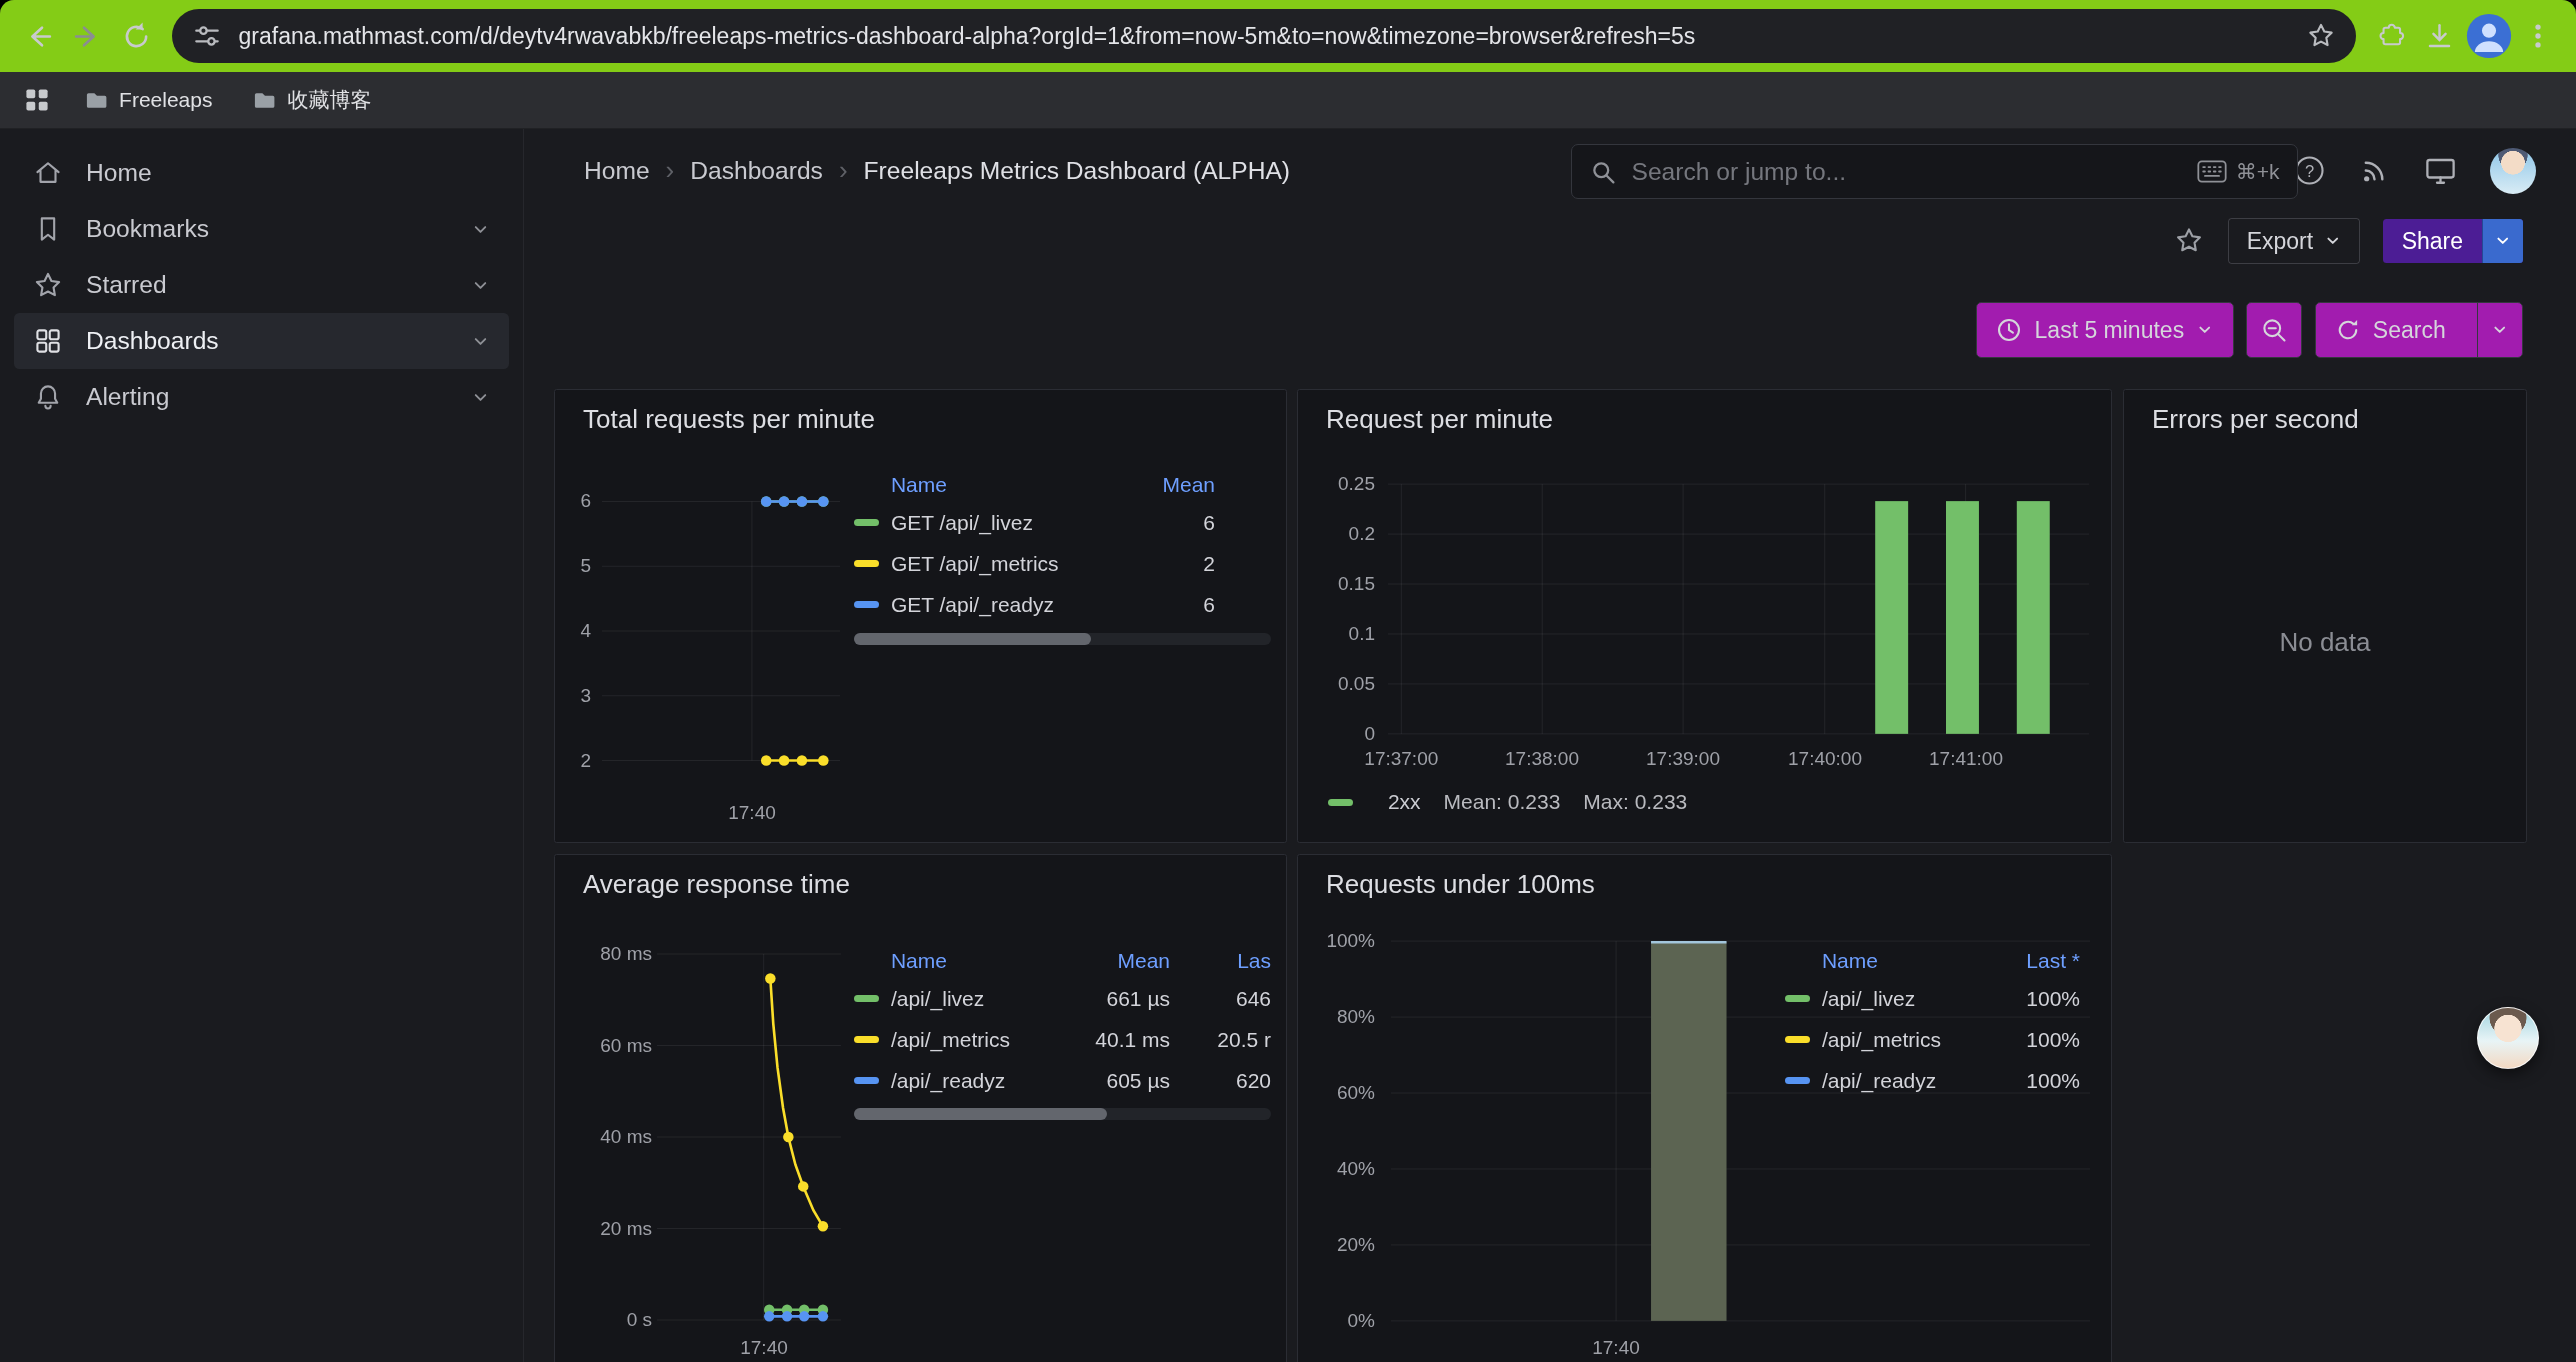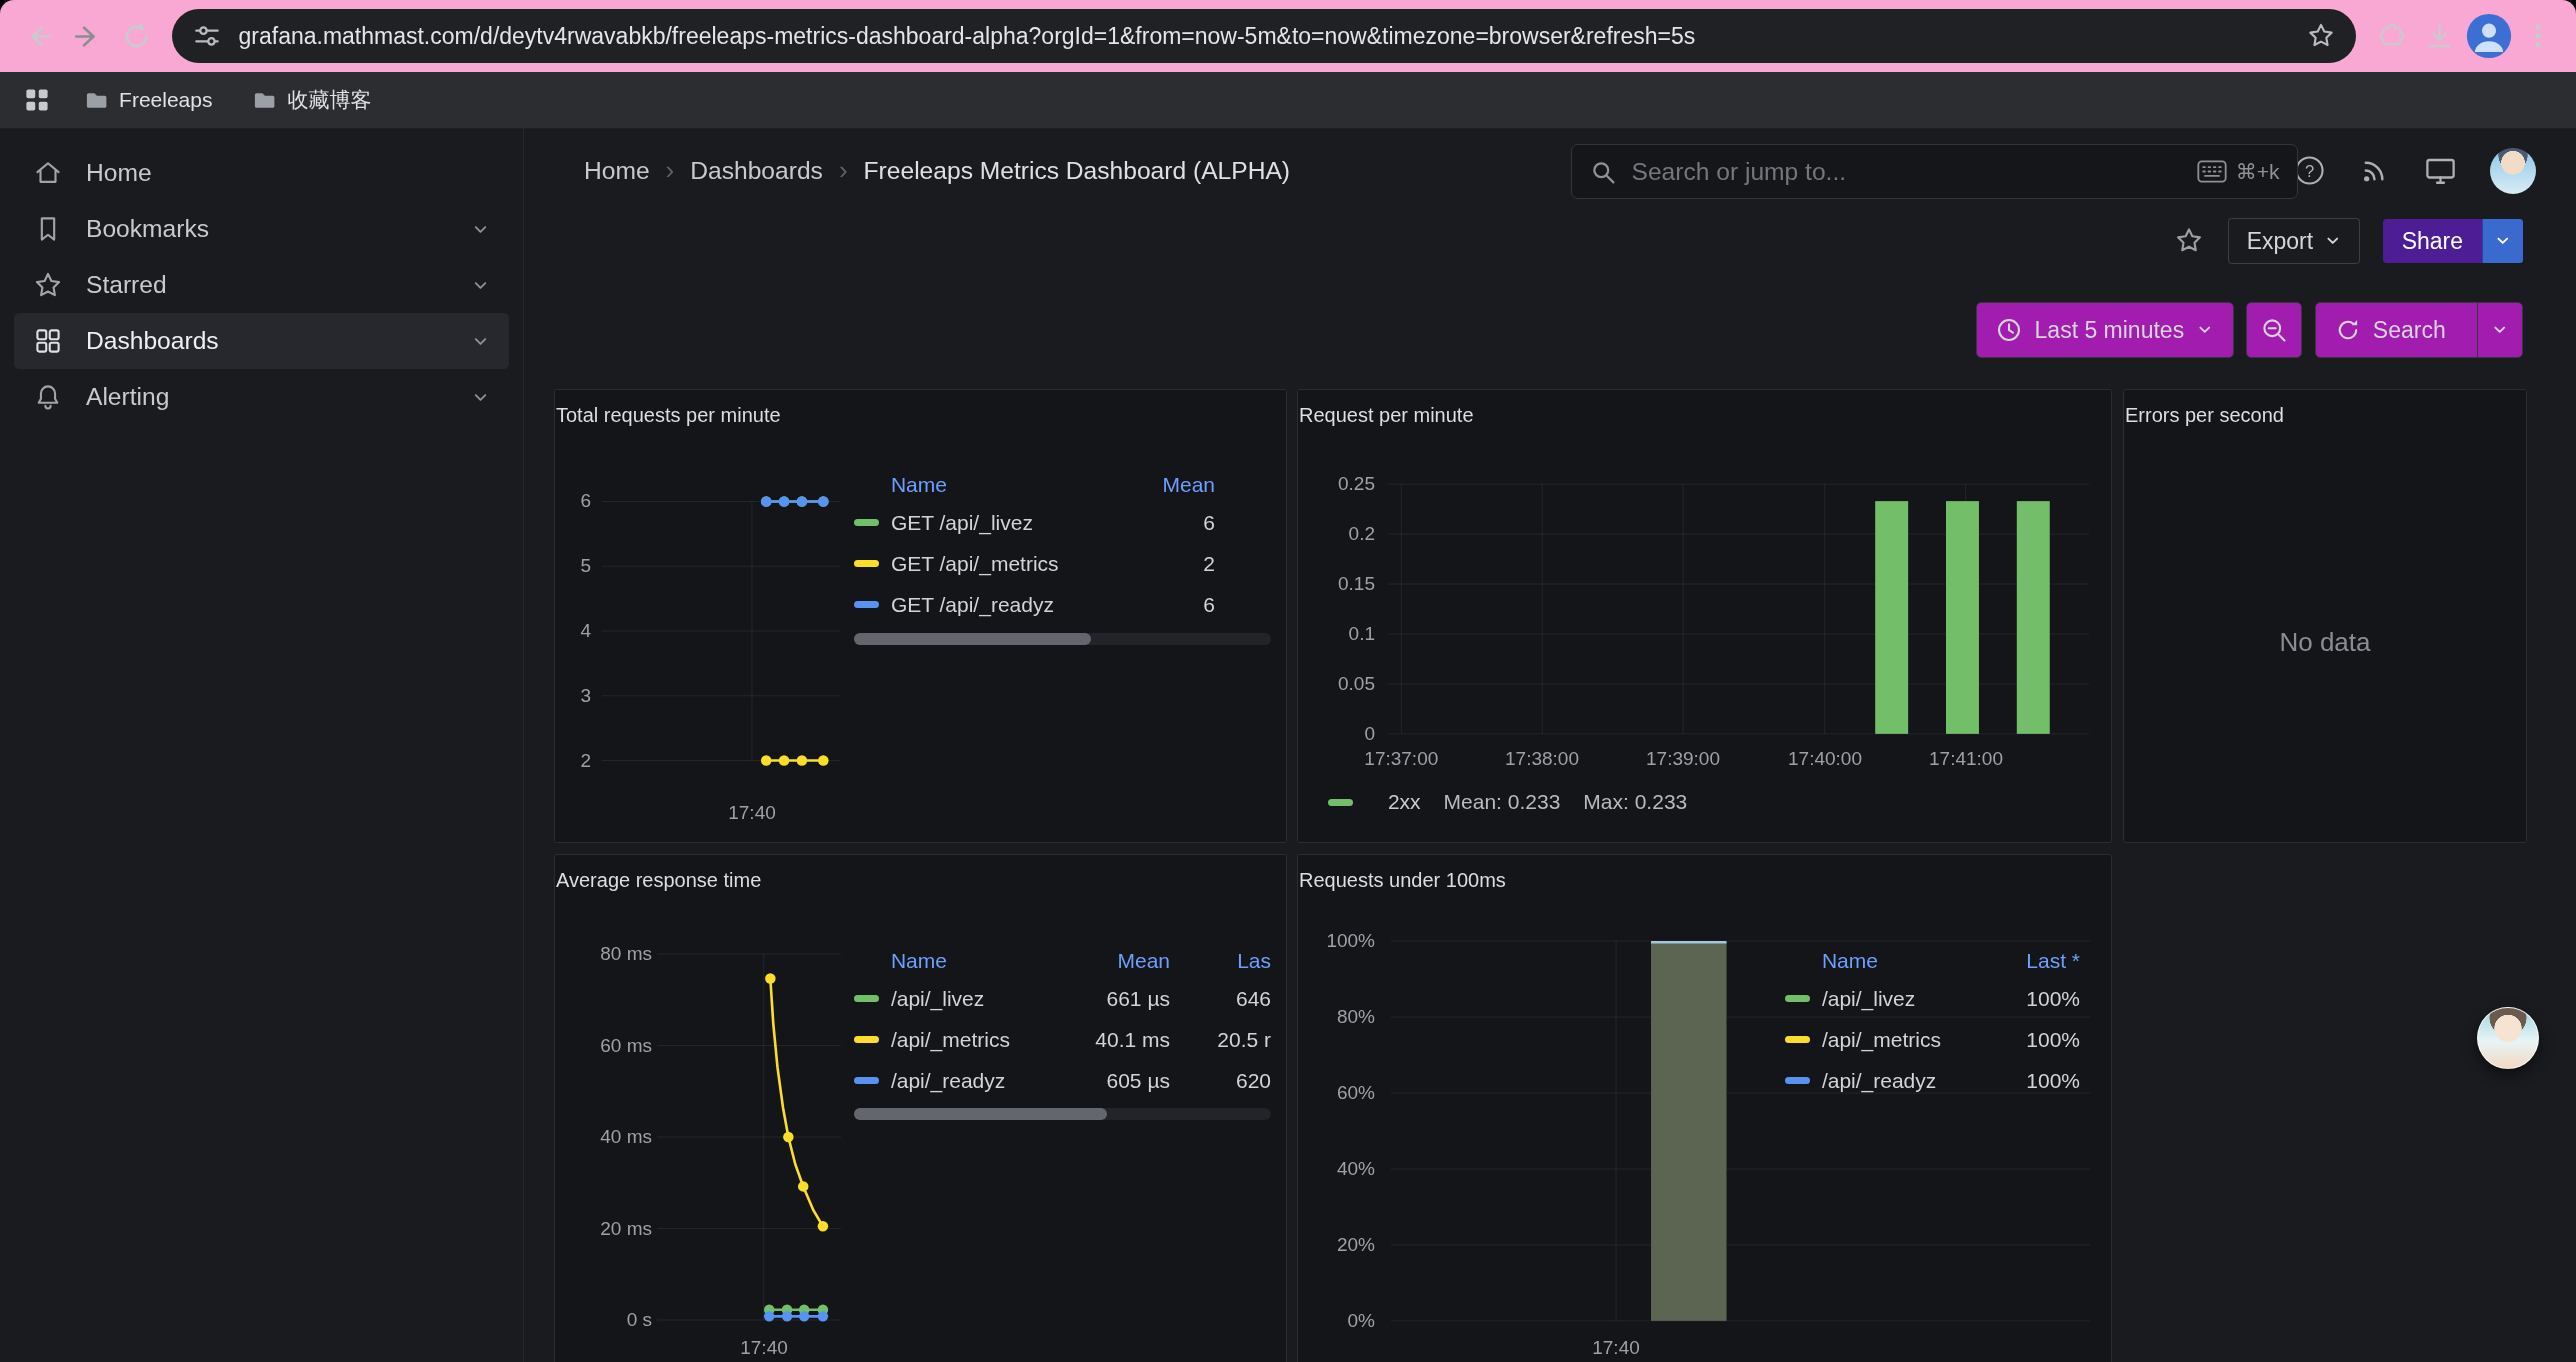--- a/index.html
+++ b/index.html
@@ -1,20 +1,20 @@
 <!DOCTYPE html>
 <html style="font-size:14px"><head>
 <meta charset="utf-8">
 <style>
   html,body{margin:0;padding:0;background:#000;}
   #screen{position:relative;width:2576px;height:1363px;overflow:hidden;
     font-family:"Liberation Sans",sans-serif;background:#1a1b1f;border-radius:14px 14px 0 0;}
   svg{display:block}
   
-  .btoolbar{height:72px;background:#f9a8d4;display:flex;align-items:center;padding:0 14px;}
+  .btoolbar{height:72px;background:#84cc16;display:flex;align-items:center;padding:0 14px;}
   .ibtn{width:49px;height:49px;border-radius:50%;display:flex;align-items:center;justify-content:center;flex:0 0 auto;color:#c8cacd;}
   .ibtn.dim{color:#8b8d91}
   .omnibox{flex:1;height:54px;border-radius:27px;background:#202125;display:flex;align-items:center;
     padding:0 19px;margin:0 10.5px;min-width:0;color:#b9bbbf;}
   .url-text{flex:1;font-size:23px;color:#e4e5e9;white-space:nowrap;overflow:hidden;text-overflow:ellipsis;margin:0 16px;}
   .bbar{height:56px;background:#2c2d31;display:flex;align-items:center;padding:0 16px;gap:12.3px;border-bottom:0.9px solid #202124;}
   .bm-item{display:flex;align-items:center;gap:10.5px;padding:5.3px 12.3px;border-radius:7px;color:#e0e1e4;font-size:21px;}
   
   .app{display:flex;height:1235px;background:#1a1b1f;}
   .sidebar{width:523px;flex:0 0 auto;background:#1a1b1f;border-right:0.9px solid #26272c;}
@@ -60,21 +60,21 @@
   .split-main{display:flex;align-items:center;gap:12.3px;padding:0 19px;height:100%;}
   .split-chev{width:44px;height:100%;display:flex;align-items:center;justify-content:center;border-left:0.9px solid #35373e;}
   
   .dashboard{position:absolute;top:260px;left:30px;right:34px;bottom:0;overflow:hidden;}
   .panel{position:absolute;background:#141519;border:0.9px solid #2b2d34;border-radius:2.6px;}
   .p1{left:0;top:0;width:731px;height:452px;}
   .p2{left:743px;top:0;width:813px;height:452px;}
   .p3{left:1569px;top:0;width:402px;height:452px;}
   .p4{left:0;top:465px;width:731px;height:544px;}
   .p5{left:743px;top:465px;width:813px;height:544px;}
-  .ptitle{position:absolute;top:14px;left:1px;margin:0;font-size:20px;font-weight:500;color:#dddee3;}
+  .ptitle{position:absolute;top:14px;left:28px;margin:0;font-size:26px;font-weight:500;color:#dddee3;}
   .y-axis{position:absolute;font-size:19px;color:#9fa1a8;}
   .y-axis span{position:absolute;right:0;transform:translateY(-50%);white-space:nowrap;}
   .x-axis{position:absolute;font-size:19px;color:#9fa1a8;height:24.6px;}
   .x-axis span{position:absolute;transform:translateX(-50%);white-space:nowrap;top:1.8px;}
   svg.plot{position:absolute;overflow:visible;}
   svg .grid{stroke:rgba(204,204,220,0.10);stroke-width:1;}
   .p1 .y-axis{left:0;top:111px;width:36px;height:260px;}
   .p1 svg.plot{left:47px;top:111px;}
   .p1 .x-axis{left:47px;top:410px;width:238px;}
   .p1 .legend{left:299px;top:77px;width:417px;}

